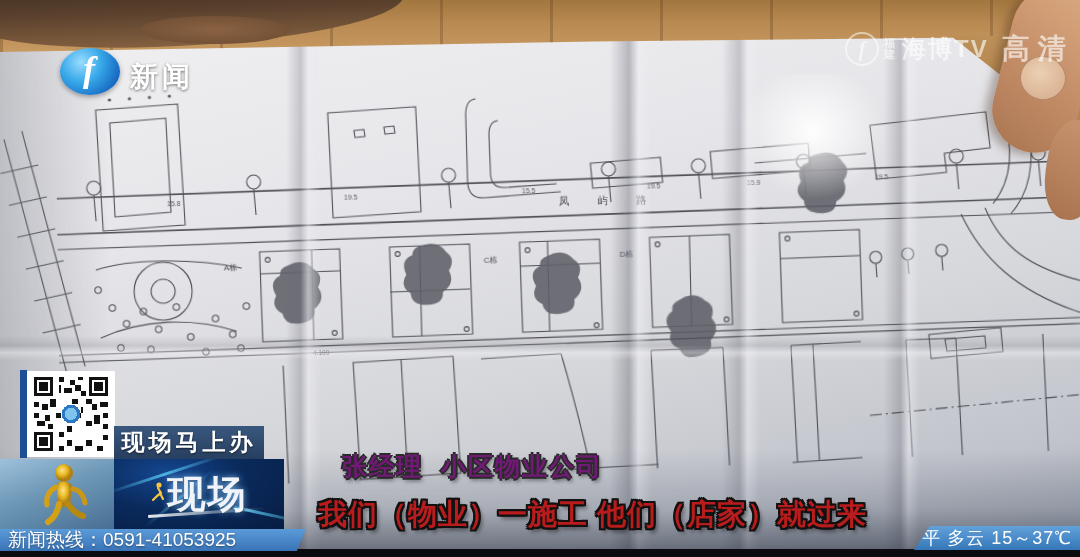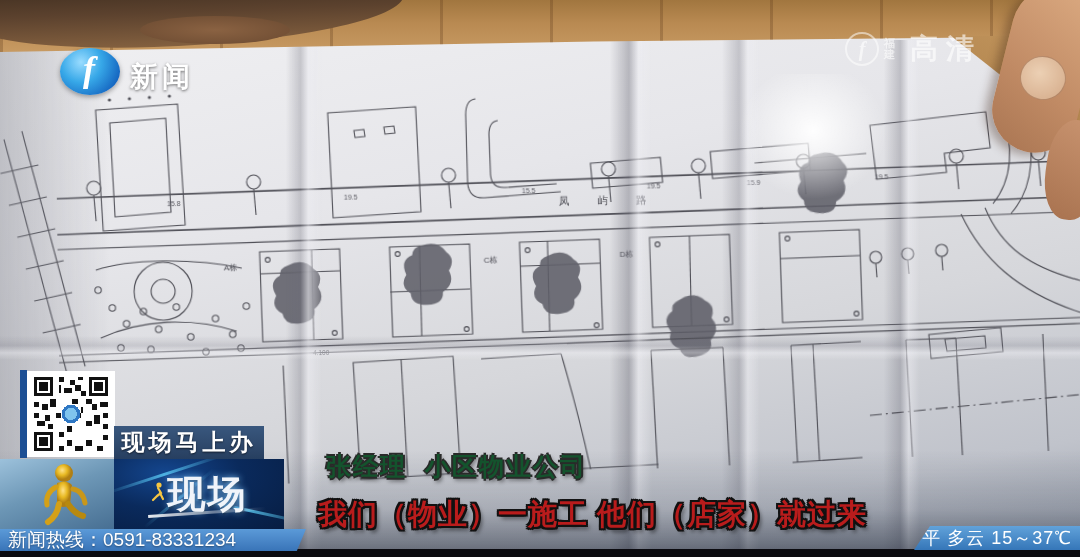--- a/index.html
+++ b/index.html
@@ -104,21 +104,21 @@
     text-shadow:0 1px 2px rgba(0,0,0,.4);}
 
   .black-strip{left:0;top:549px;width:1080px;height:8px;z-index:10;background:#0b0b10;}
 
   .weather{left:914px;top:526px;width:166px;height:24px;z-index:11;
     background:linear-gradient(180deg,#61a2da 0%,#3576b8 100%);
     clip-path:polygon(16px 0,100% 0,100% 100%,0 100%);
     display:flex;align-items:center;justify-content:center;}
   .weather span{color:#fff;font-size:18px;white-space:nowrap;letter-spacing:1px;}
 
-  .caption{left:326px;top:450px;z-index:10;color:#14532d;font-size:25px;font-weight:600;
+  .caption{left:342px;top:450px;z-index:10;color:#701a75;font-size:25px;font-weight:600;
     letter-spacing:2px;white-space:nowrap;
     text-shadow:-2px 0 #2a2a2a,2px 0 #2a2a2a,0 -2px #2a2a2a,0 2px #2a2a2a,2px 3px 4px rgba(0,0,0,.65);}
   .caption .aff{margin-left:18px;}
   .subtitle{left:318px;top:495px;z-index:10;color:#b91c1c;font-size:29px;font-weight:700;
     letter-spacing:1px;white-space:nowrap;
     text-shadow:-2px 0 #111,2px 0 #111,0 -2px #111,0 2px #111,-2px -2px #111,2px 2px #111,-2px 2px #111,2px -2px #111,3px 4px 4px rgba(0,0,0,.6);}
 </style>
 </head>
 <body>
 
@@ -310,20 +310,21 @@
       <span class="logo-f">f</span>
     </div>
     <span class="logo-text">新闻</span>
   </div>
 
   <div class="abs watermark">
     <span class="wm-circle">
       <span class="wm-f">f</span>
     </span>
     <span class="wm-region">福建</span>
+    <span class="wm-name">海博TV</span>
     <span class="wm-quality">高清</span>
   </div>
 
   <div class="abs qr-accent"></div>
   <div class="abs qr">
     <svg viewBox="0 0 29 29" shape-rendering="crispEdges">
       <rect width="29" height="29" fill="#fff"></rect>
       <g fill="#111">
         <path d="M1,1 h7 v7 h-7 Z M2,2 v5 h5 v-5 Z"></path>
           <rect x="3" y="3" width="3" height="3"></rect>
@@ -401,21 +402,21 @@
       <svg class="xc-runner" viewBox="0 0 14 20">
         <circle cx="8" cy="3" r="2.6" fill="#f5c542"></circle>
         <path d="M7,6 l3,5 -4,3 M9,11 l3,6 M6,14 l-4,4" stroke="#f5c542" stroke-width="2.2" fill="none" stroke-linecap="round"></path>
       </svg>
       <span class="xc-text">现场</span>
     </div>
     <div class="swoosh"></div>
   </div>
 
   <div class="abs hotline">
-    <span>新闻热线：0591-83331234</span>
+    <span>新闻热线：0591-41053925</span>
   </div>
 
   <div class="abs black-strip"></div>
 
   <div class="abs weather">
     <span>平 多云 15～37℃</span>
   </div>
 
   <div class="abs caption">
     <span>张经理</span><span class="aff">小区物业公司</span>

